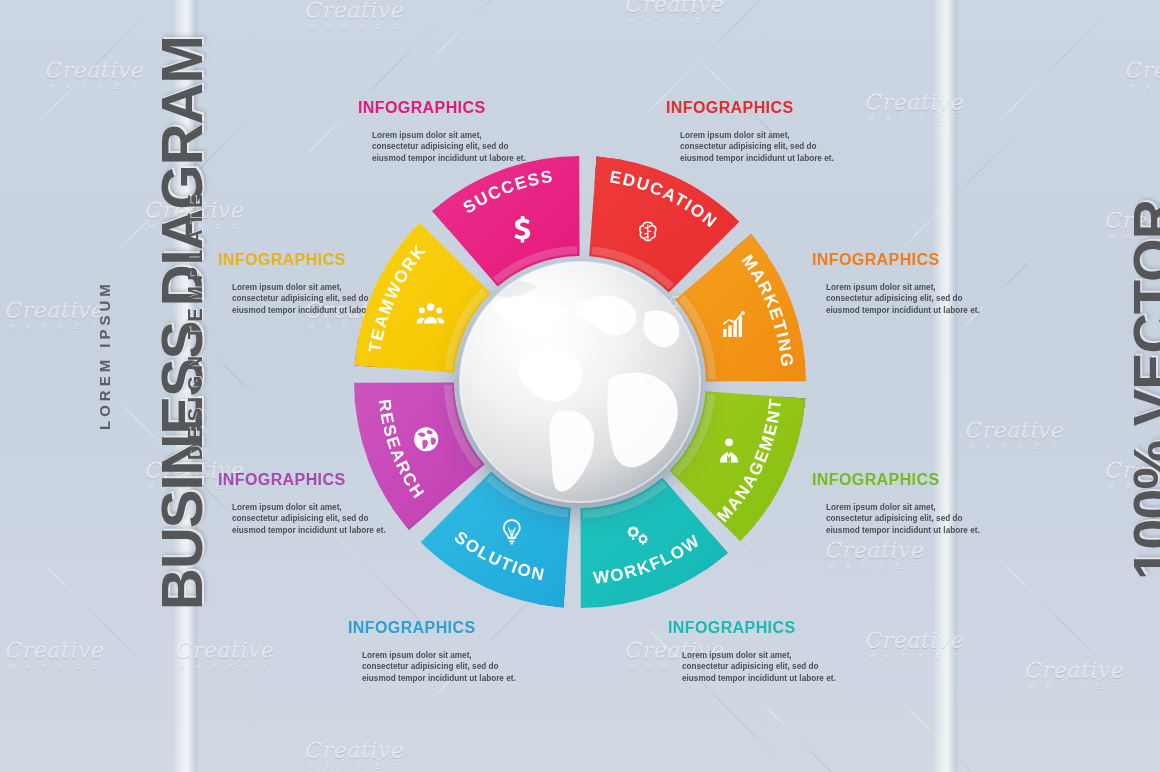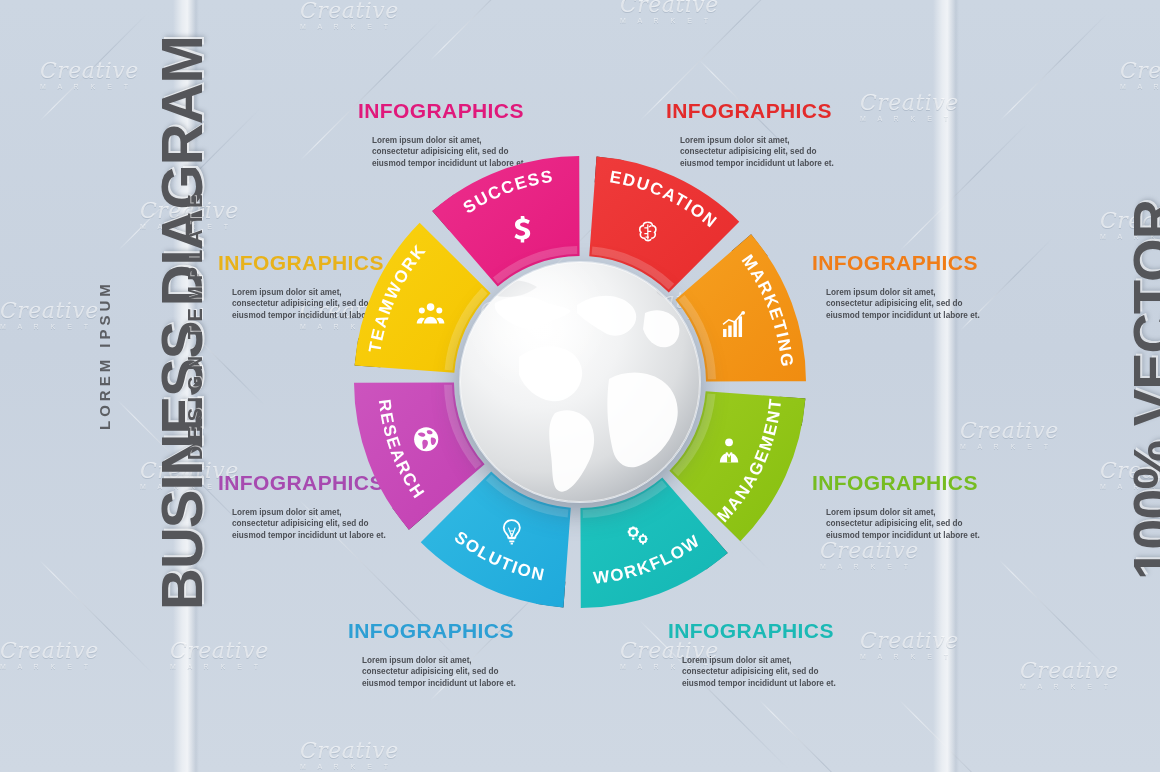--- a/index.html
+++ b/index.html
@@ -21,21 +21,21 @@
       rgba(120,135,155,.13) 88%,
       rgba(255,255,255,0) 100%);}
   .diaglines{position:absolute;inset:0;opacity:.55;}
   .diag{position:absolute;height:1px;background:linear-gradient(90deg,
       rgba(255,255,255,0),rgba(255,255,255,.95) 12%,rgba(150,163,180,.75) 60%,rgba(255,255,255,0));
       transform-origin:0 0;}
 
   
   .wm{position:absolute;color:rgba(255,255,255,.60);
       font-family:"DejaVu Serif",serif;font-style:italic;
-      line-height:1;pointer-events:none;
+      text-align:center;line-height:1;pointer-events:none;
       text-shadow:0 1px 0 rgba(120,135,155,.30);}
   .wm .w1{font-size:22px;letter-spacing:.5px;display:block;}
   .wm .w2{font-size:7px;letter-spacing:5px;display:block;
       font-style:normal;font-family:"Liberation Sans",sans-serif;margin-top:1px;}
 
   
   #left-title{position:absolute;left:36px;top:160px;width:130px;height:460px;}
   .vtxt{position:absolute;transform-origin:0 0;white-space:nowrap;
         font-family:"Liberation Sans",sans-serif;font-weight:bold;}
   #bd{transform:rotate(-90deg) translate(-450px,0);left:112px;top:0;
@@ -46,21 +46,21 @@
   #dt{transform:rotate(-90deg) translate(-300px,0);left:148px;top:0;
       font-size:20px;letter-spacing:5.5px;color:#55565a;font-weight:bold;
       text-shadow:1px 1px 0 rgba(255,255,255,.6);}
   #right-title{position:absolute;right:28px;top:200px;width:120px;height:400px;}
   #vec{transform:rotate(-90deg) translate(-380px,0);left:108px;top:0;
       font-size:56px;letter-spacing:-1px;color:#55565a;font-weight:bold;
       text-shadow:2px 2px 0 rgba(255,255,255,.6), 3px 3px 4px rgba(90,100,115,.35);}
 
   
   .info{position:absolute;width:185px;}
-  .info .hd{font-size:21px;font-weight:bold;letter-spacing:.4px;margin:0 0 3px 0;line-height:1;}
+  .info .hd{font-size:16px;font-weight:bold;letter-spacing:.4px;margin:0 0 3px 0;line-height:1;}
   .info .bd{font-size:8.2px;line-height:1.38;color:#4c4f55;margin:14px;font-weight:bold;}
 
   
   #wheel{position:absolute;left:340px;top:142px;width:480px;height:480px;}
   #wheel svg{display:block;overflow:visible;}
   .seglabel{font-family:"Liberation Sans",sans-serif;font-weight:bold;
       font-size:17px;letter-spacing:1.6px;fill:#fff;}
   .globe-wrap{position:absolute;left:50%;top:50%;width:242px;height:242px;
       margin:-121px 0 0 -121px;border-radius:50%;overflow:hidden;
       box-shadow:0 10px 26px rgba(60,75,95,.38), inset 0 0 0 1px rgba(255,255,255,.4);}

